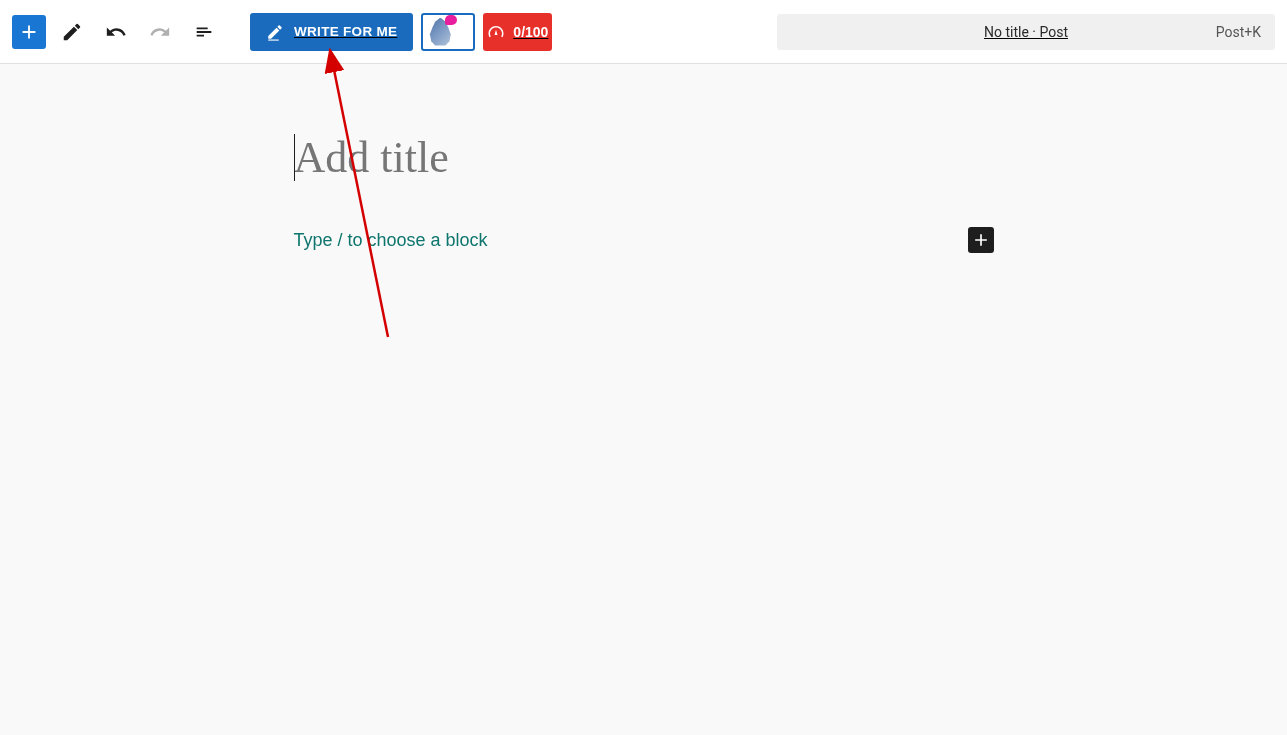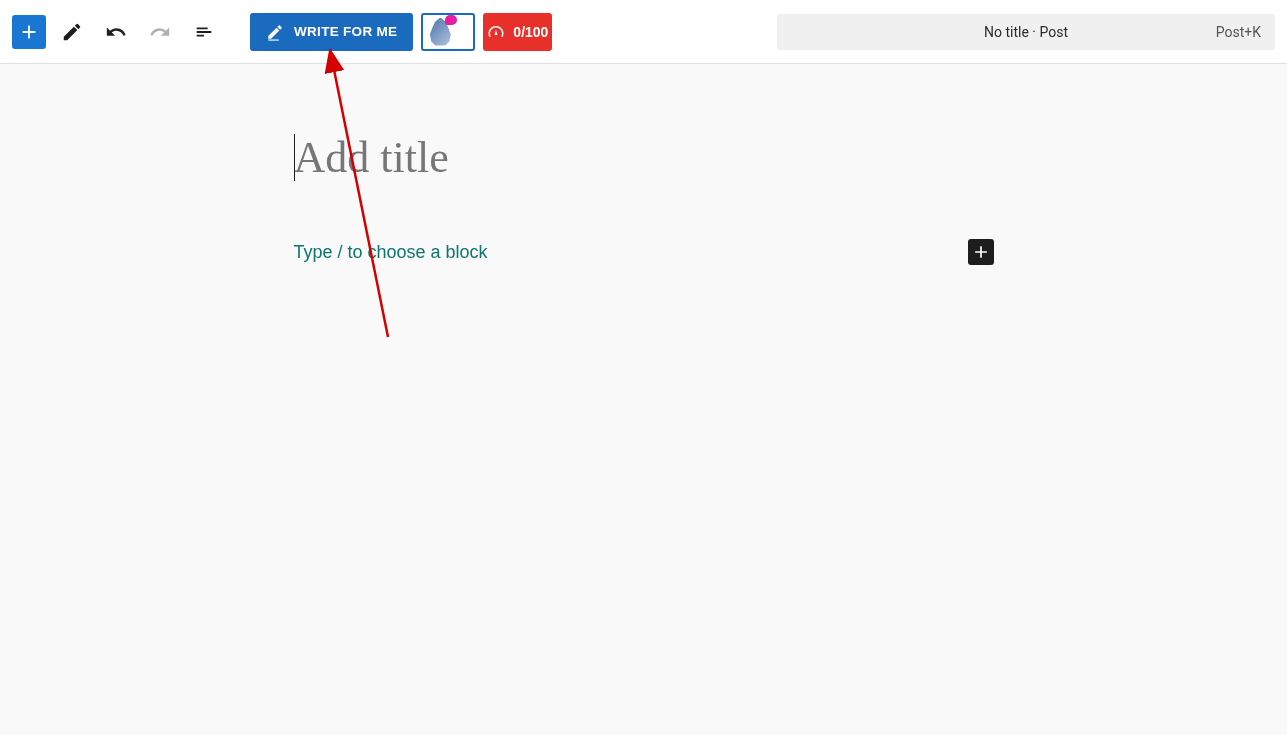--- a/index.html
+++ b/index.html
@@ -12,20 +12,21 @@
       position: relative;
     }
     .toolbar {
       display: flex;
       align-items: center;
       height: 64px;
       padding: 0 12px;
       border-bottom: 1px solid #e0e0e0;
       gap: 8px;
       background: #fff;
+      text-decoration: underline;
     }
     .btn-icon {
       width: 36px;
       height: 36px;
       display: flex;
       align-items: center;
       justify-content: center;
       border: none;
       background: transparent;
       cursor: pointer;
@@ -156,21 +157,21 @@
       font-weight: 400;
       color: #1e1e1e;
       outline: none;
       padding: 4px 0;
     }
     .title-input::placeholder {
       color: #767676;
     }
     .title-wrap {
       position: relative;
-      margin-bottom: 52px;
+      margin-bottom: 40px;
     }
     .title-caret {
       position: absolute;
       left: 0;
       top: 6px;
       bottom: 6px;
       width: 1px;
       background: #1e1e1e;
     }
     .block-row {

